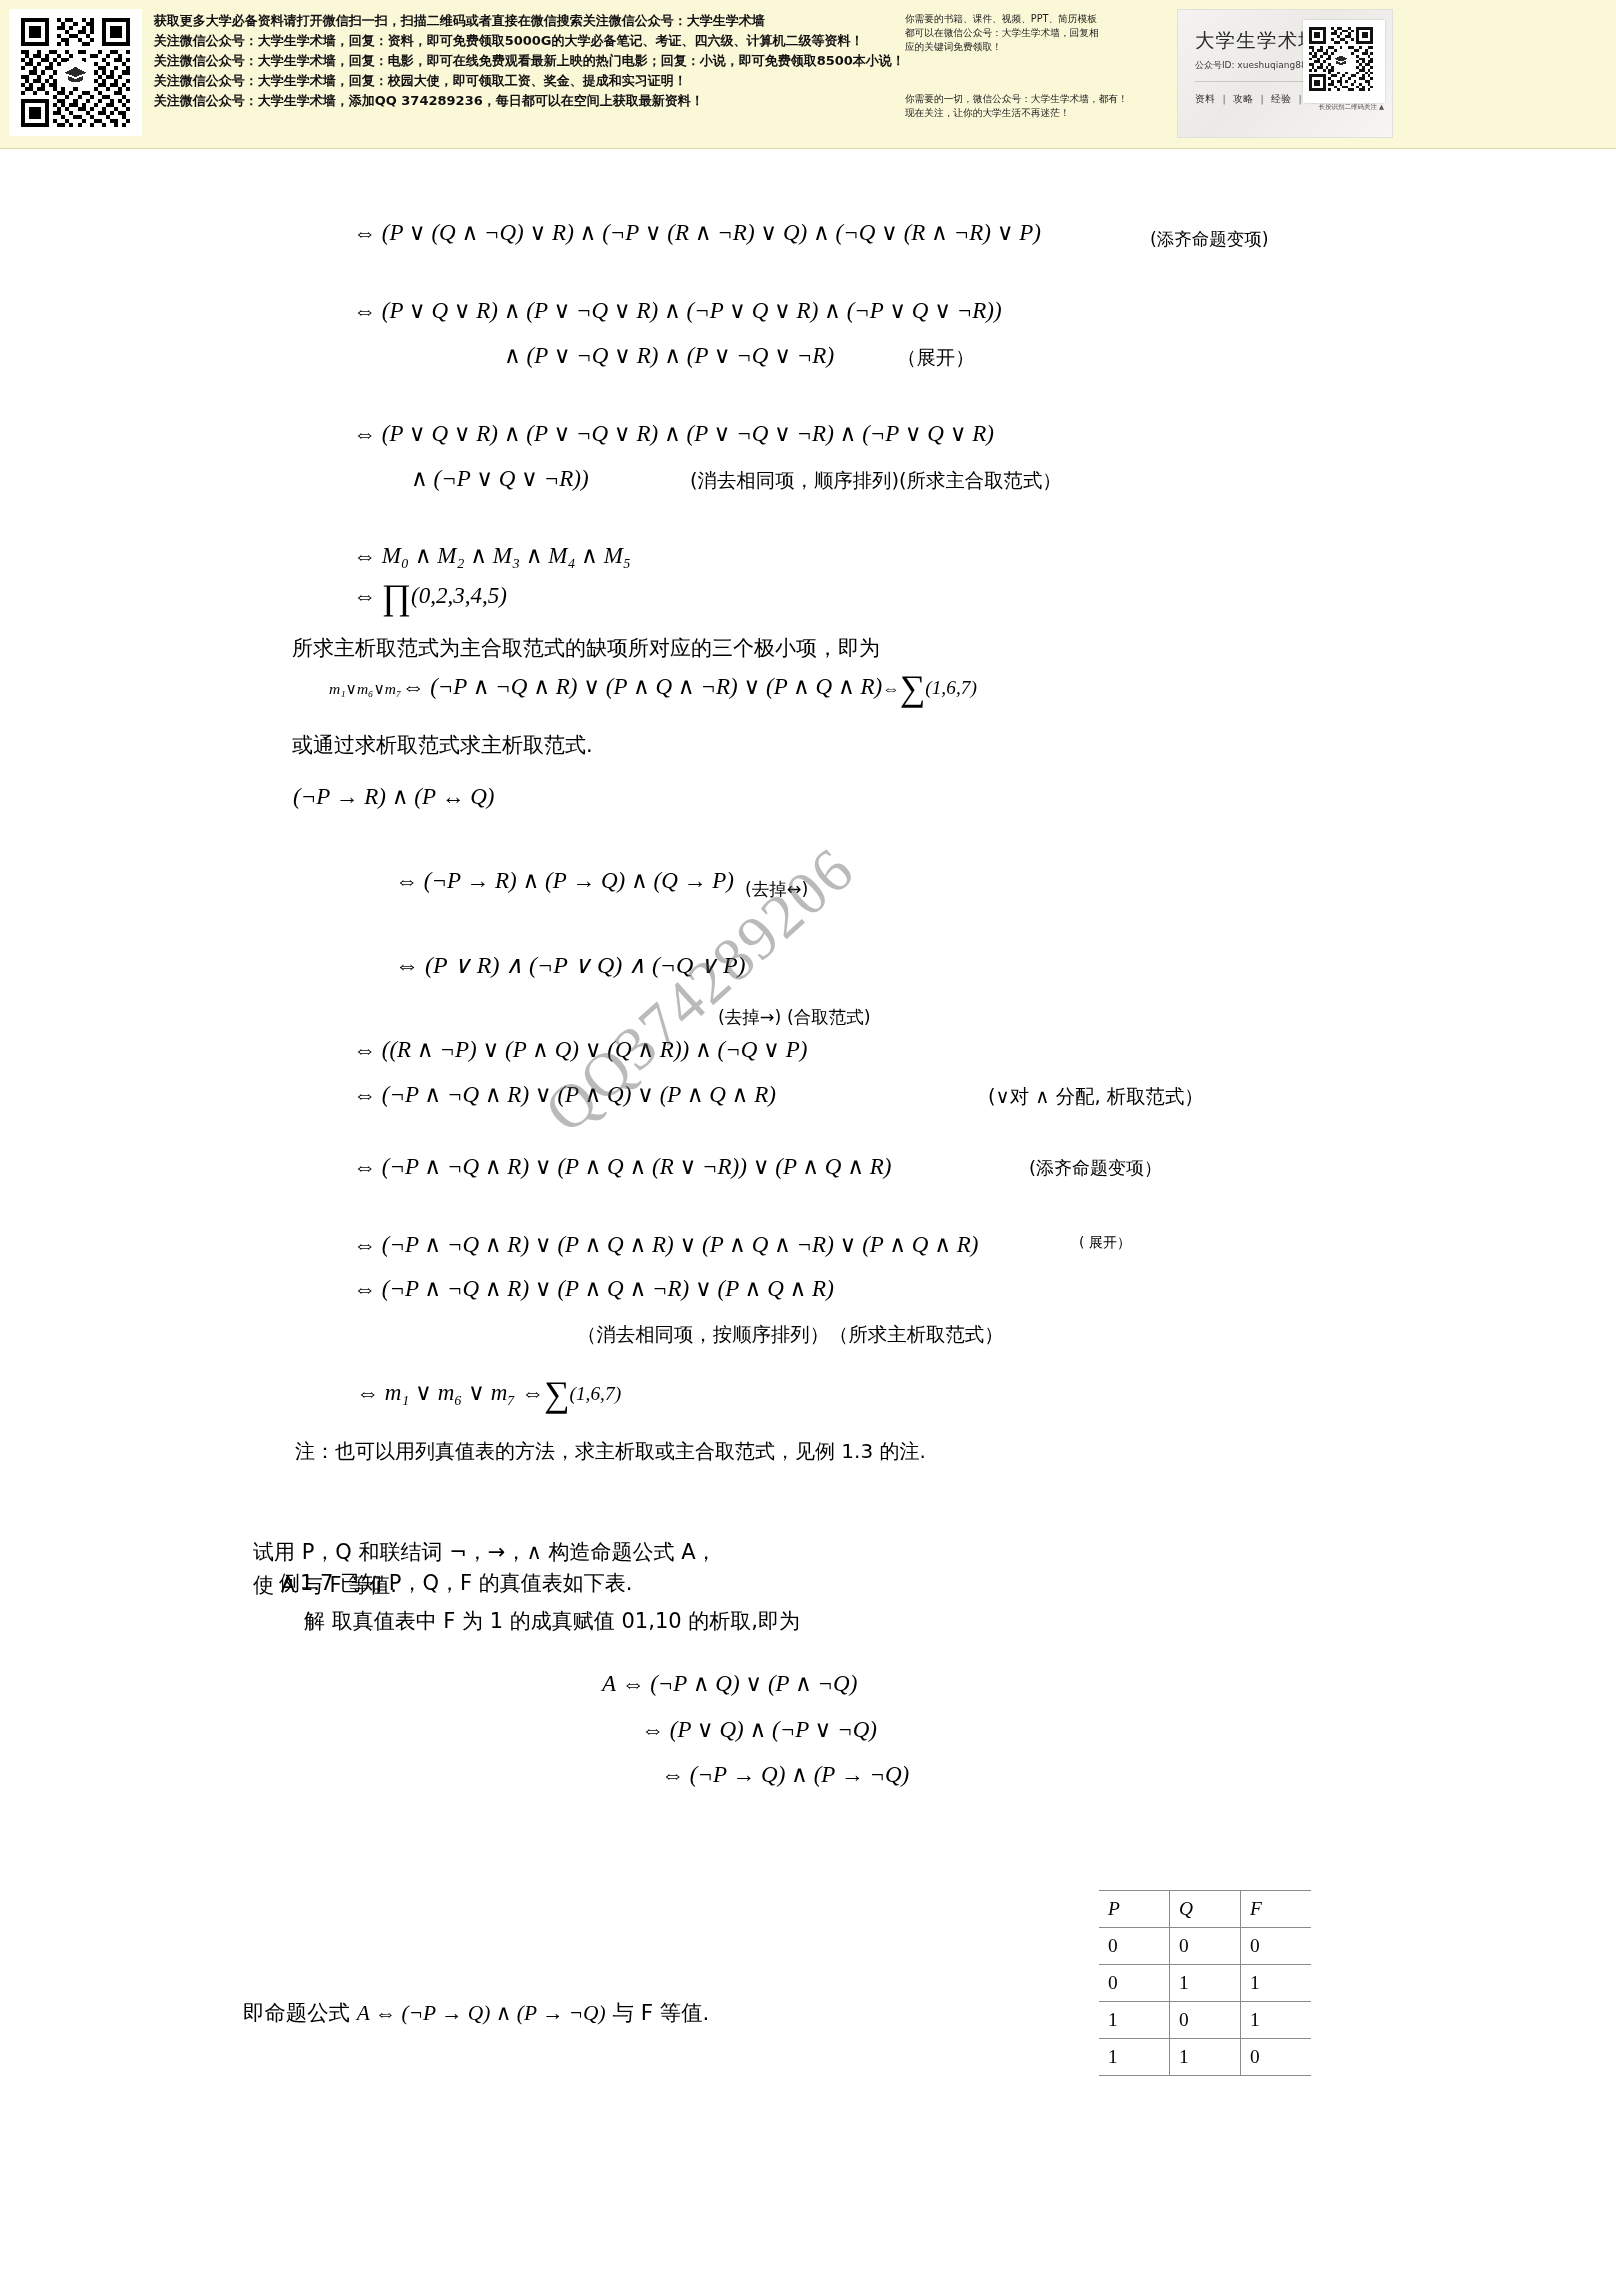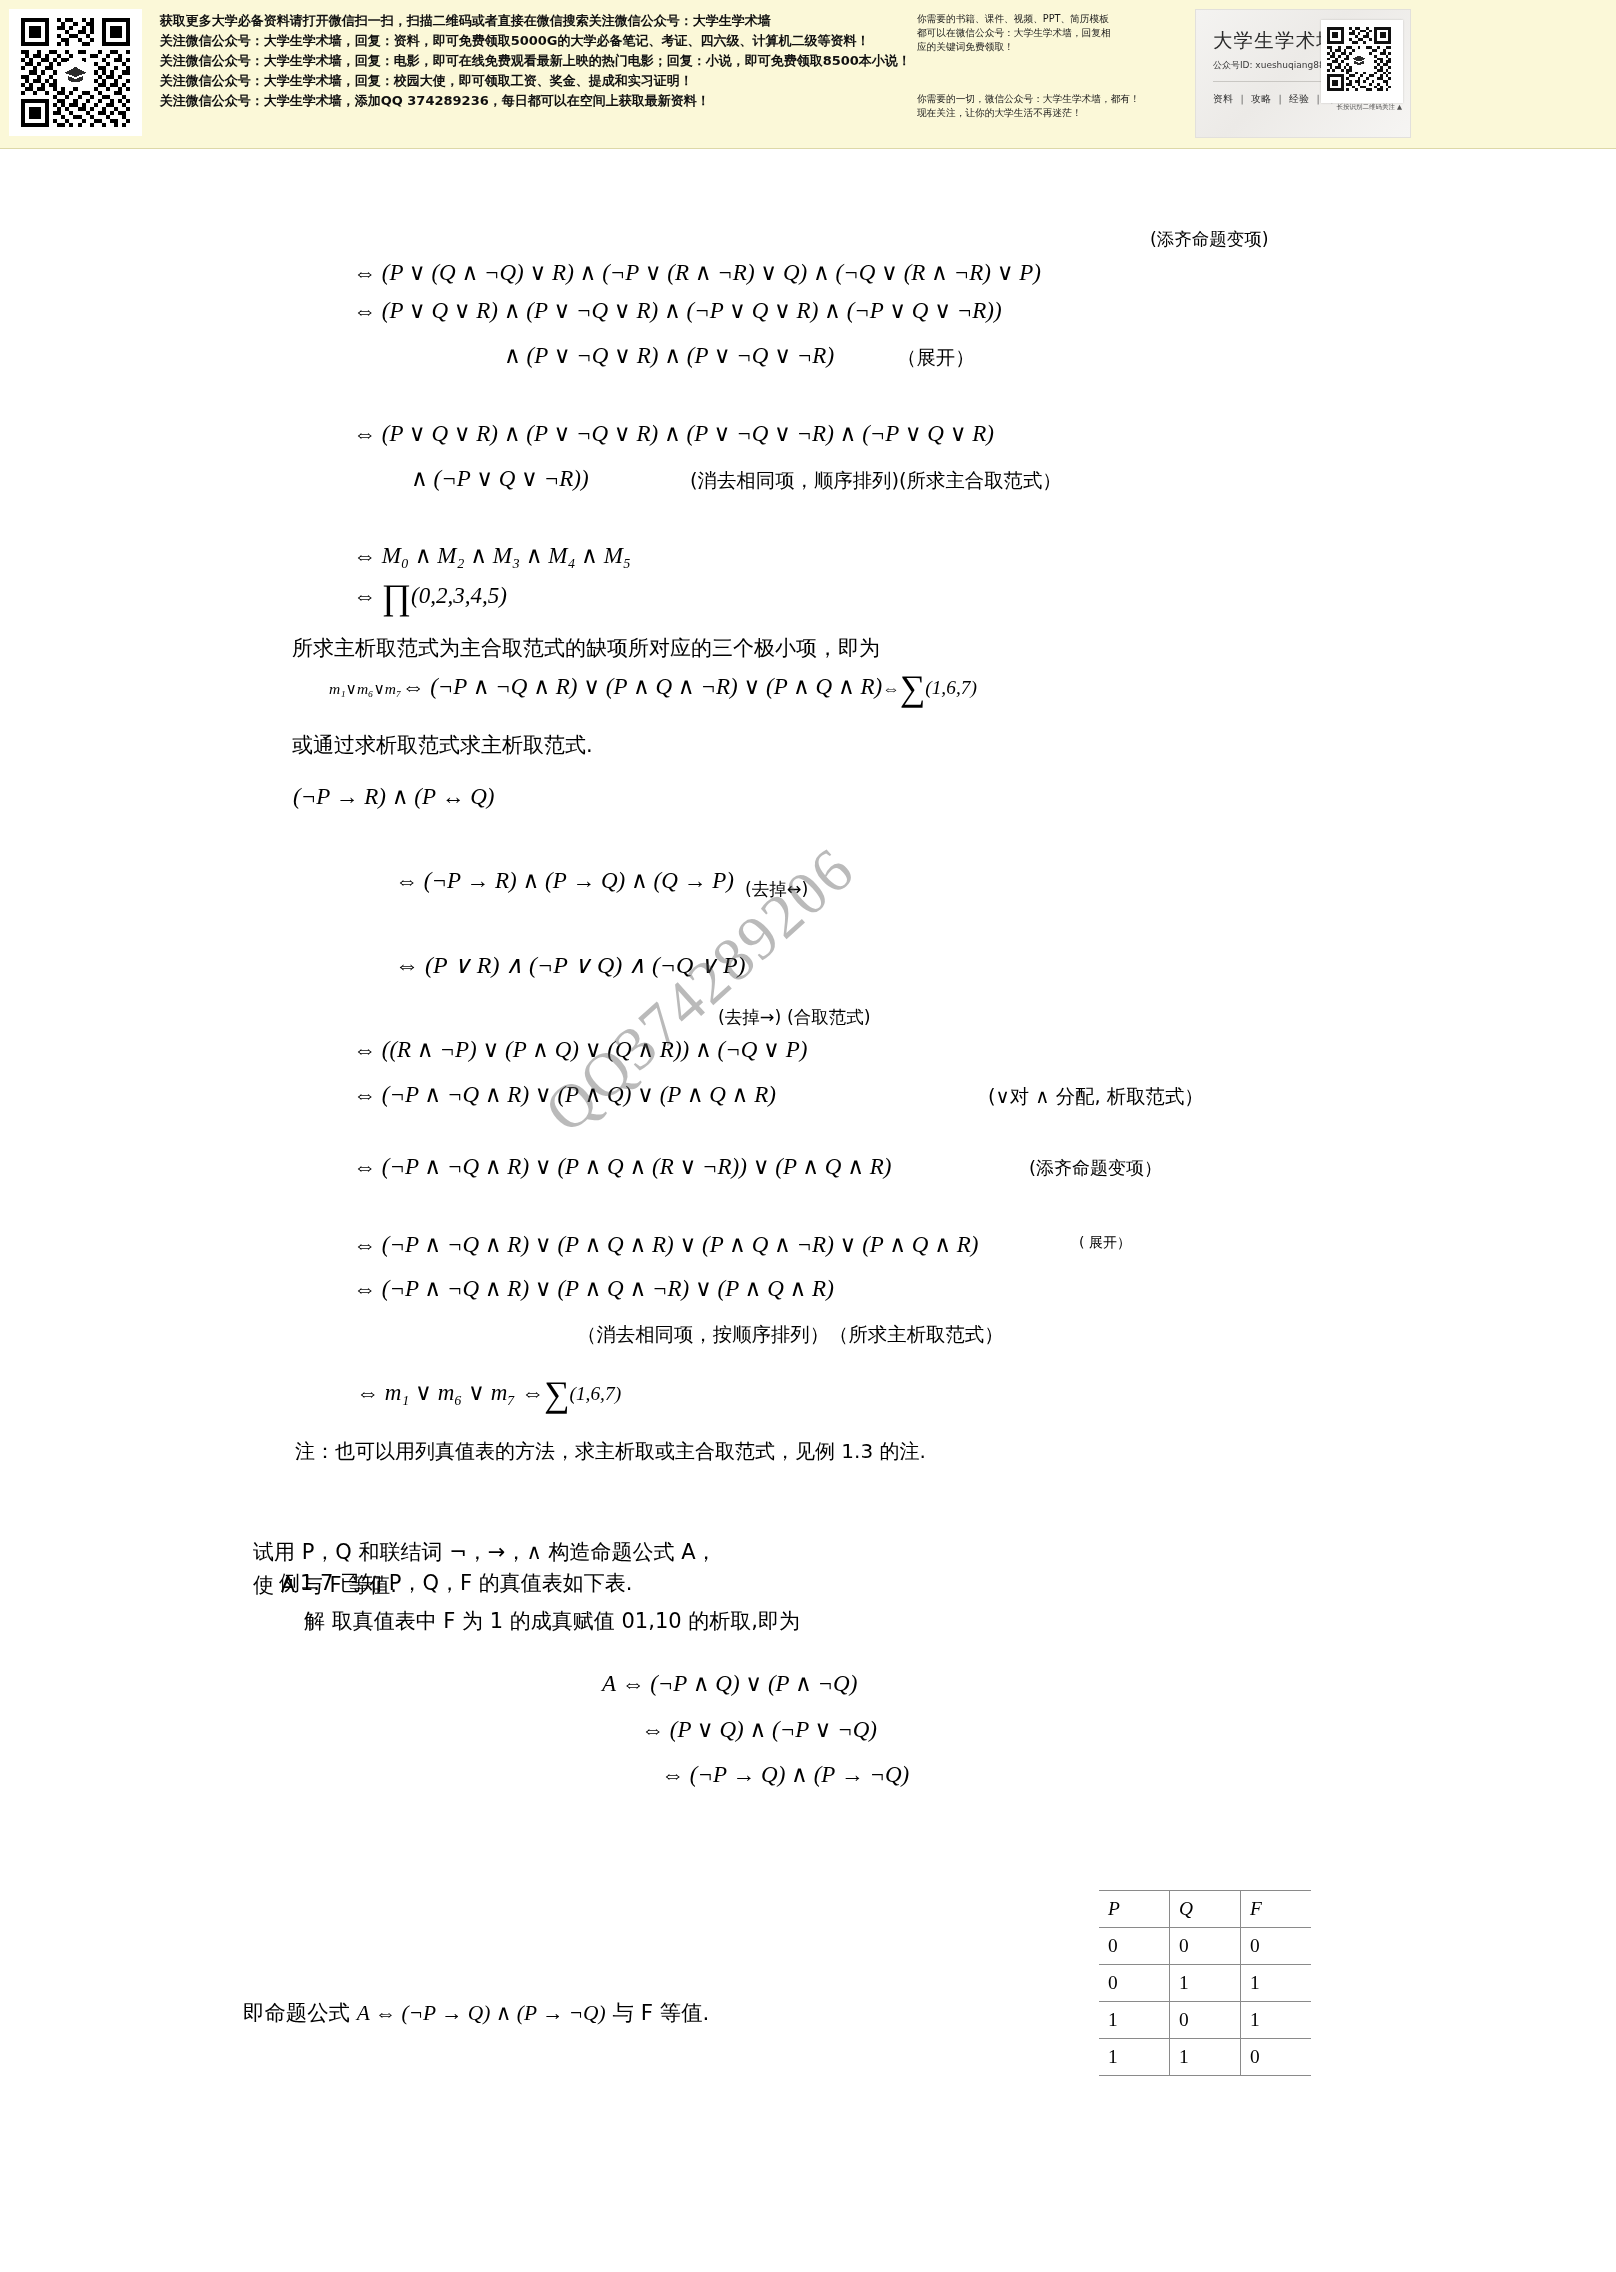--- a/index.html
+++ b/index.html
@@ -9,21 +9,21 @@
     font-family:"Liberation Serif", serif;
     position:relative;
     overflow:hidden;
   }
 
   
   .ad-banner{
     position:absolute;left:0;top:0;width:1617px;height:148px;
     background:#fbf8d8;
     border-bottom:0.6px solid #ddd8a8;
-    display:flex;align-items:stretch;gap:6px;
+    display:flex;align-items:stretch;
   }
   .qr-left{
     width:133px;height:127px;margin:9px 5.2px 0 9px;
     background:#ffffff;
     display:flex;align-items:center;justify-content:center;
     flex:0 0 auto;
   }
   .qr-svg{display:block;}
   .ad-lines{
     flex:0 0 auto;
@@ -465,21 +465,21 @@
         <path d="M10.1 12.5 L12.5 11.2 L14.9 12.5 L12.5 13.4 Z" fill="#2b2b2b"></path>
         <path d="M10.8 13.1 L10.8 14.1 Q12.5 15 14.2 14.1 L14.2 13.1 L12.5 13.9 Z" fill="#2b2b2b"></path>
       </svg>
     </div>
     <div class="pc-qr-cap">长按识别二维码关注 ▲</div>
   </div>
 </div>
 
 <div class="page">
 
-  <div class="math m-it" style="left:353px;top:71px;font-size:23px;margin-top:40px;">⇔ (P ∨ (Q ∧ ¬Q) ∨ R) ∧ (¬P ∨ (R ∧ ¬R) ∨ Q) ∧ (¬Q ∨ (R ∧ ¬R) ∨ P)</div>
+  <div class="math m-it" style="left:353px;top:71px;font-size:23px;">⇔ (P ∨ (Q ∧ ¬Q) ∨ R) ∧ (¬P ∨ (R ∧ ¬R) ∨ Q) ∧ (¬Q ∨ (R ∧ ¬R) ∨ P)</div>
   <div class="math cn" style="left:1150px;top:79px;font-size:17.5px;">(添齐命题变项)</div>
 
   <div class="math m-it" style="left:353px;top:149px;font-size:23px;">⇔ (P ∨ Q ∨ R) ∧ (P ∨ ¬Q ∨ R) ∧ (¬P ∨ Q ∨ R) ∧ (¬P ∨ Q ∨ ¬R))</div>
   <div class="math m-it" style="left:504px;top:194px;font-size:23px;text-align:right;">∧ (P ∨ ¬Q ∨ R) ∧ (P ∨ ¬Q ∨ ¬R)</div>
   <div class="math cn" style="left:897px;top:196px;font-size:19.4px;">（展开）</div>
 
   <div class="math m-it" style="left:353px;top:272px;font-size:23px;">⇔ (P ∨ Q ∨ R) ∧ (P ∨ ¬Q ∨ R) ∧ (P ∨ ¬Q ∨ ¬R) ∧ (¬P ∨ Q ∨ R)</div>
   <div class="math m-it" style="left:411px;top:317px;font-size:23px;">∧ (¬P ∨ Q ∨ ¬R))</div>
   <div class="math cn" style="left:690px;top:319px;font-size:19.4px;">(消去相同项，顺序排列)(所求主合取范式）</div>
 

